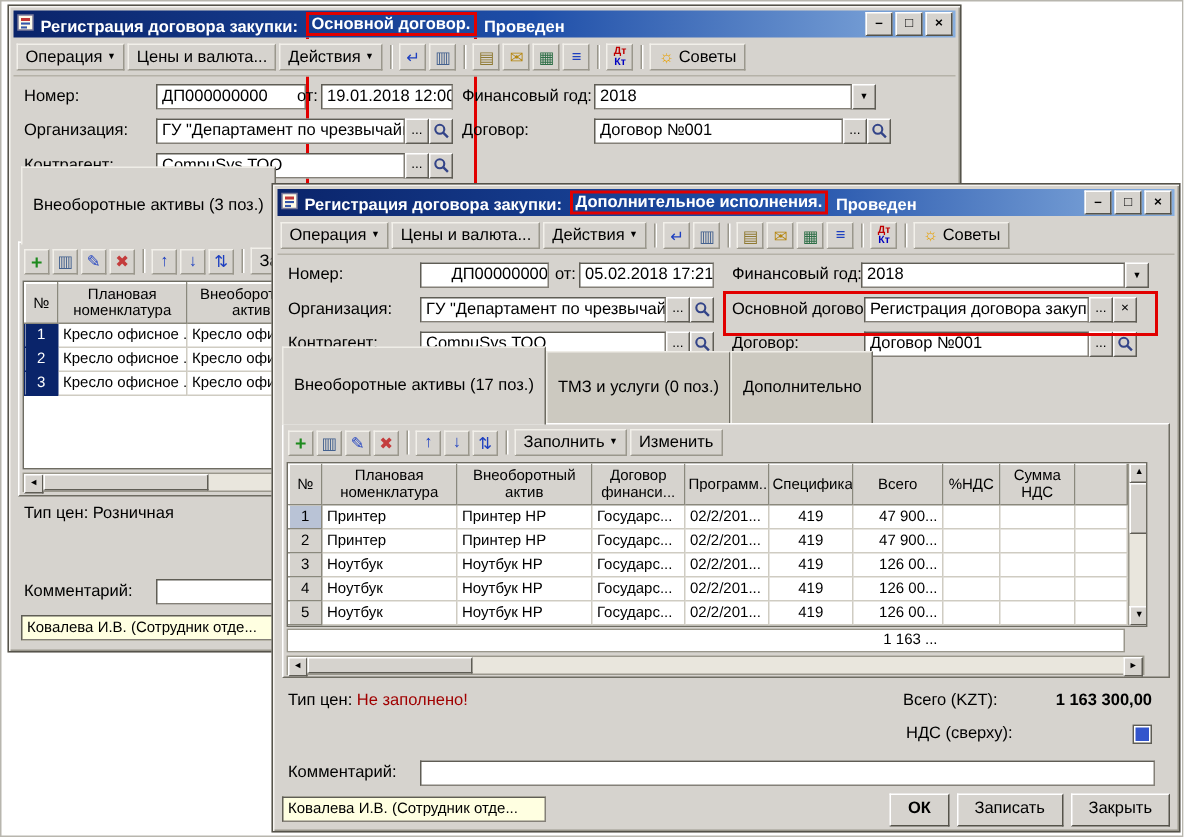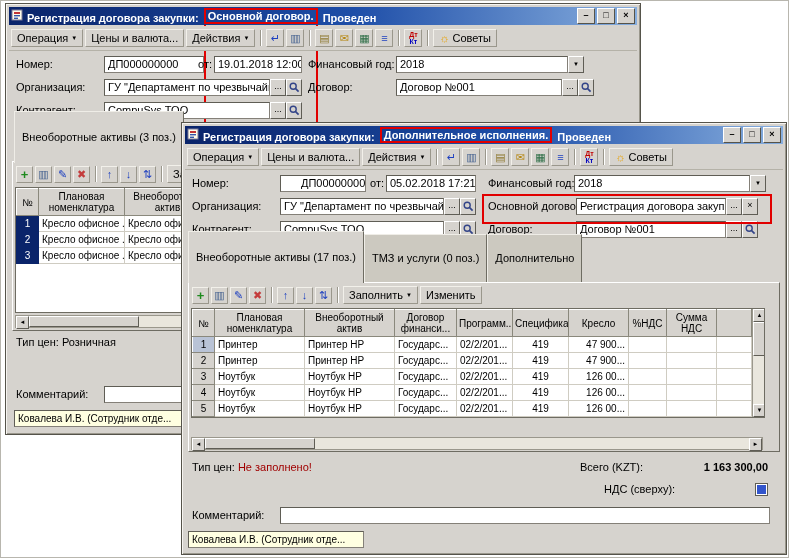--- a/index.html
+++ b/index.html
@@ -386,21 +386,21 @@
               <col style="width:35px">
             </colgroup>
           <thead>
             <tr>
               <th>№</th>
               <th>Плановая номенклатура</th>
               <th>Внеоборотный актив</th>
               <th>Договор финанси...</th>
               <th>Программ...</th>
               <th>Специфика...</th>
-              <th>Кресло</th>
+              <th>Всего</th>
               <th>%НДС</th>
               <th>Сумма НДС</th>
               <th></th>
             </tr>
           </thead>
           <tbody>
             <tr>
               <td class="num cur">1</td>
               <td>Принтер</td>
               <td>Принтер HP</td>
@@ -464,38 +464,46 @@
         </table>
         <div class="vscroll">
           <span class="scrbtn">▲</span>
           <span class="vtrack">
               <span class="vthumb"></span>
             </span>
           <span class="scrbtn">▼</span>
         </div>
       </div>
 
+      <div class="totrow" style="left:2px;top:136px;width:559px;height:16px;">
+        <span class="totcell" style="left:373px;top:1px;width:60px;">1 163 ...</span>
+      </div>
 
       <div class="hscroll" style="left:2px;top:154px;width:572px;">
         <span class="scrbtn">◄</span>
         <span class="htrack">
             <span class="hthumb"></span>
           </span>
         <span class="scrbtn">►</span>
       </div>
     </div>
 
     <span class="txt" style="left:10px;top:338px;"><span>Тип цен:</span> <span class="warn">Не заполнено!</span></span>
-    <span class="txt" style="left:398px;top:338px;text-align:center;">Всего (KZT):</span>
+    <span class="txt" style="left:420px;top:338px;text-align:center;">Всего (KZT):</span>
     <span class="txt bold" style="left:470px;top:338px;width:116px;text-align:right;">1 163 300,00</span>
 
     <span class="txt" style="left:422px;top:360px;">НДС (сверху):</span>
     <span class="vatbox" style="left:573px;top:360px;">
         <i></i>
       </span>
 
     <span class="lbl" style="left:10px;top:384px;">Комментарий:</span>
     <span class="inp" style="left:98px;top:384px;width:490px;"></span>
 
     <span class="statusf" style="left:6px;top:408px;width:176px;">Ковалева И.В. (Сотрудник отде...</span>
+    <div class="btnrow" style="right:6px;top:406px;">
+      <span class="pbtn bold">ОК</span>
+      <span class="pbtn">Записать</span>
+      <span class="pbtn">Закрыть</span>
+    </div>
   </div>
 
 </div>
 
 </body></html>

